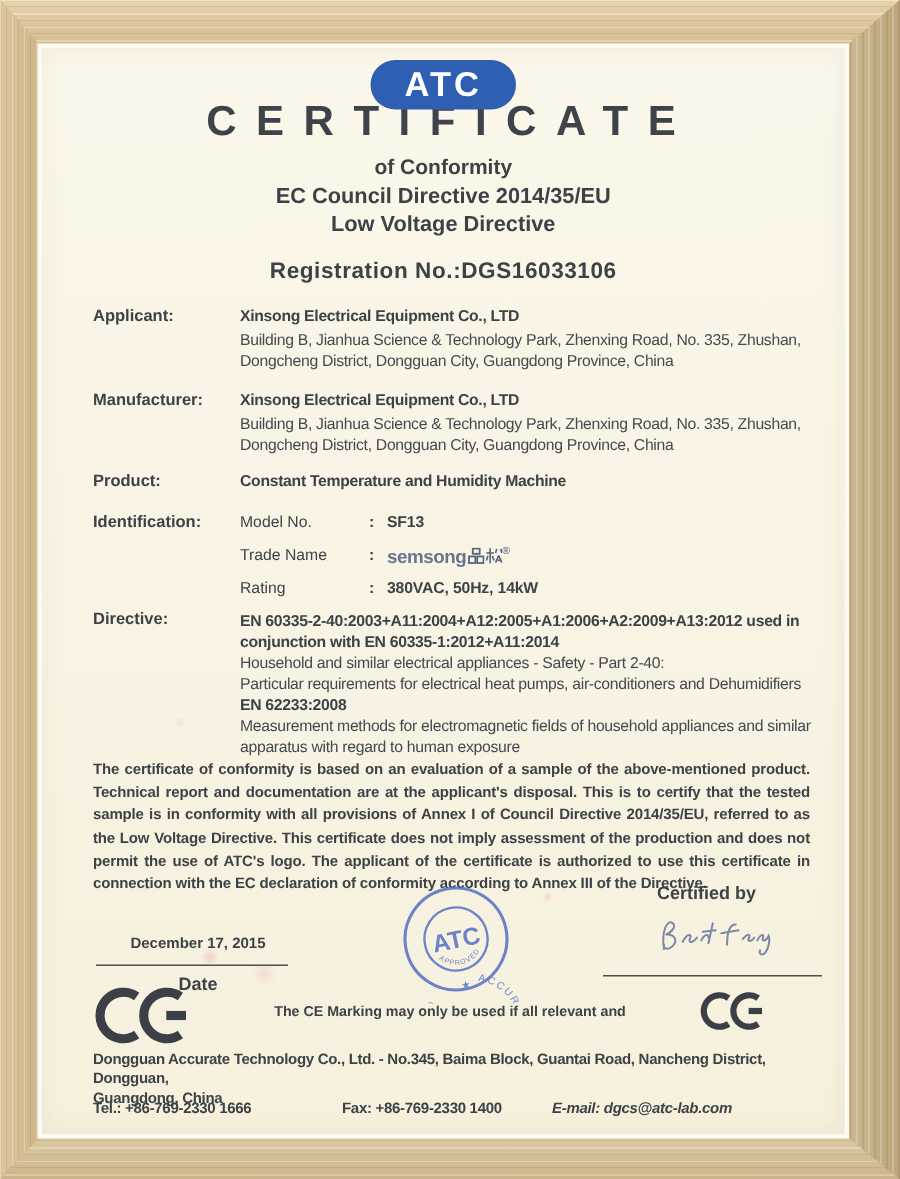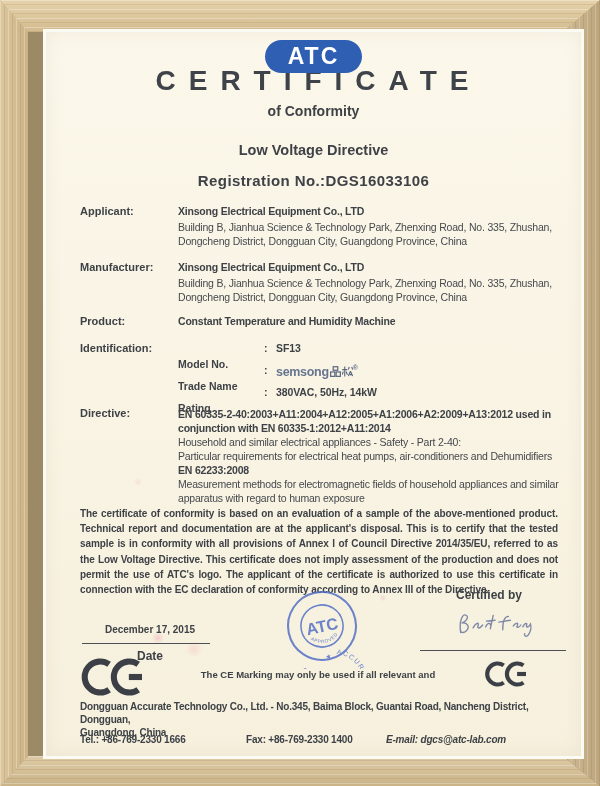--- a/index.html
+++ b/index.html
@@ -30,41 +30,41 @@
   
   .paper{position:absolute;left:28px;top:32px;width:535px;height:724px;
     background-color:#faf5e6;
     background-image:
       radial-gradient(circle 9px at 112px 606px, rgba(236,120,158,.30), transparent 70%),
       radial-gradient(circle 12px at 148px 617px, rgba(236,120,158,.18), transparent 70%),
       radial-gradient(circle 5px at 337px 566px, rgba(236,120,158,.25), transparent 70%),
       radial-gradient(circle 6px at 92px 450px, rgba(236,120,158,.14), transparent 70%),
       radial-gradient(circle 4px at 70px 560px, rgba(236,120,158,.18), transparent 70%),
       linear-gradient(#fbf7ea,#f6f0dd);
-    box-shadow:0 0 0 3px #fcfbf3, inset 0 0 18px rgba(120,100,60,.08);margin-left:18px;}
+    box-shadow:0 0 0 3px #fcfbf3, inset 0 0 18px rgba(120,100,60,.08);}
   .abs{position:absolute;}
   .ctr{left:0;width:535px;text-align:center;}
   .b{font-weight:bold;}
   
   .atc-logo{left:219px;top:8px;width:97px;height:33px;background:#2e5fb3;border-radius:17px;
     display:flex;align-items:center;justify-content:center;z-index:2;}
   .atc-logo span{color:#fff;font-weight:bold;font-size:23px;letter-spacing:2px;}
   .title{top:33px;font-size:28px;font-weight:bold;letter-spacing:13px;padding-left:10px;
     box-sizing:border-box;color:#3e434a;z-index:1;}
   .subtitle{top:71px;font-size:14px;font-weight:bold;}
   .dir1{top:91px;font-size:14.5px;font-weight:bold;}
   .dir2{top:110px;font-size:14.5px;font-weight:bold;}
   .reg{top:140px;font-size:15px;font-weight:bold;letter-spacing:.4px;}
   
   .row{left:34px;width:500px;}
   .row .lab{position:absolute;left:0;top:0;font-size:11px;font-weight:bold;}
   .row .val{position:absolute;left:98px;top:0;width:402px;font-size:10.5px;letter-spacing:-.2px;}
   .name{font-weight:bold;margin-bottom:4px;}
   .addr{line-height:13.5px;color:#46494e;}
-  .id-sub .sn{position:absolute;left:98px;top:16px;font-size:10.5px;font-weight:bold;}
+  .id-sub .sn{position:absolute;left:98px;top:0;font-size:10.5px;font-weight:normal;}
   .id-sub .sc{position:absolute;left:184px;top:0;font-size:10.5px;font-weight:bold;}
   .id-sub .sv{position:absolute;left:196px;top:0;font-size:10.5px;font-weight:bold;letter-spacing:-.1px;}
   .semsong{color:#67758f;font-size:12.5px;font-weight:bold;letter-spacing:-.3px;}
   .cjk{vertical-align:-1px;margin-left:1px;}
   .rmark{font-size:7px;vertical-align:6px;color:#67758f;font-weight:bold;}
   .std-line{line-height:14px;font-size:10.5px;letter-spacing:-.2px;color:#45484d;}
   .std-line.b{color:#3e4247;}
   
   .decl{left:34px;top:474px;width:478px;font-size:10px;font-weight:bold;line-height:15.2px;
     text-align:justify;letter-spacing:-.1px;color:#3e4247;}
@@ -95,20 +95,21 @@
   <div class="wood v frame-left"></div>
   <div class="wood v frame-right"></div>
 
   <div class="paper">
 
     <div class="abs atc-logo">
       <span>ATC</span>
     </div>
     <div class="abs ctr title">CERTIFICATE</div>
     <div class="abs ctr subtitle">of Conformity</div>
+    <div class="abs ctr dir1">EC Council Directive 2014/35/EU</div>
     <div class="abs ctr dir2">Low Voltage Directive</div>
     <div class="abs ctr reg">Registration No.:DGS16033106</div>
 
     <div class="abs row" style="top:173px;">
       <div class="lab">Applicant:</div>
       <div class="val">
         <div class="name">Xinsong Electrical Equipment Co., LTD</div>
         <div class="addr">Building B, Jianhua Science &amp; Technology Park, Zhenxing Road, No. 335, Zhushan,</div>
         <div class="addr">Dongcheng District, Dongguan City, Guangdong Province, China</div>
       </div>

